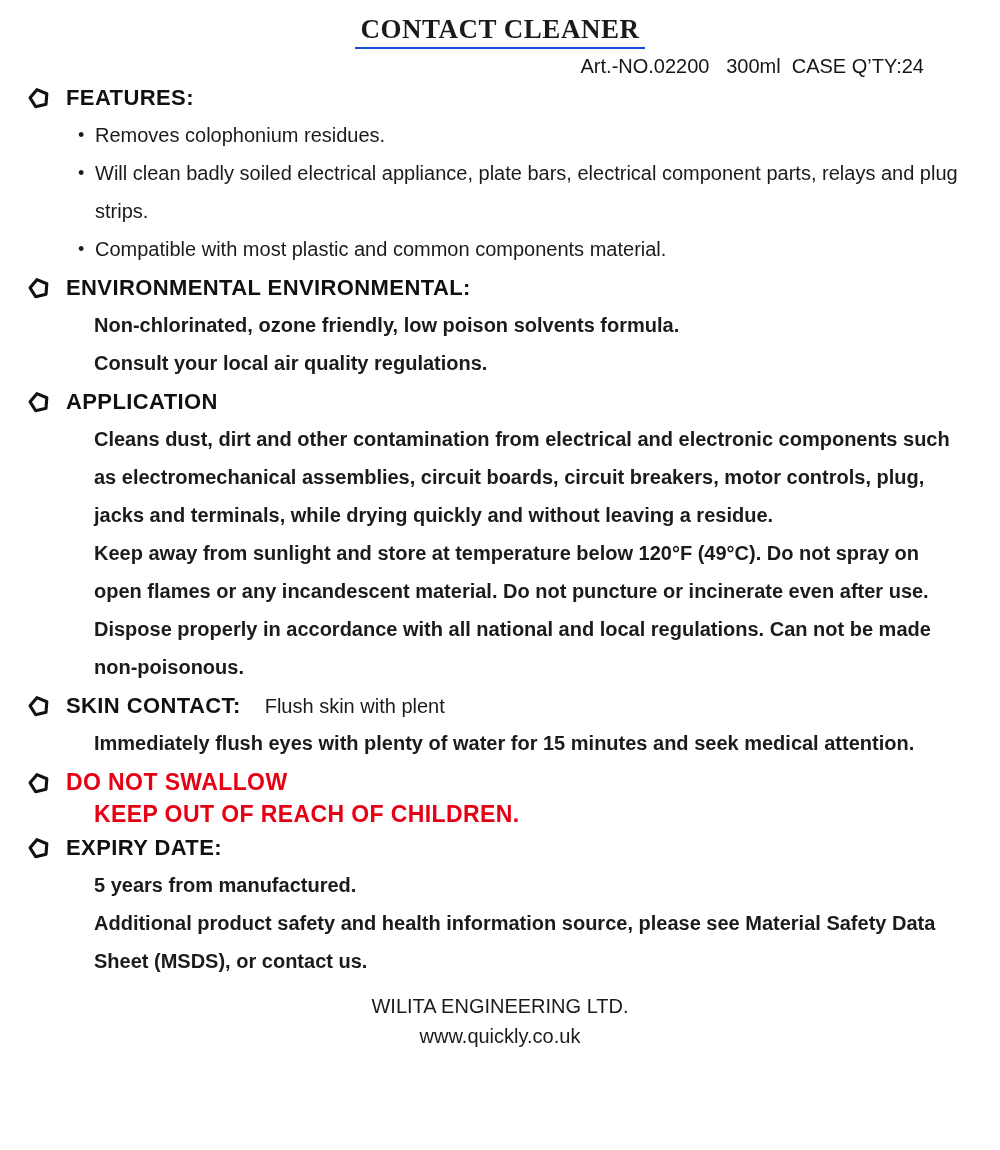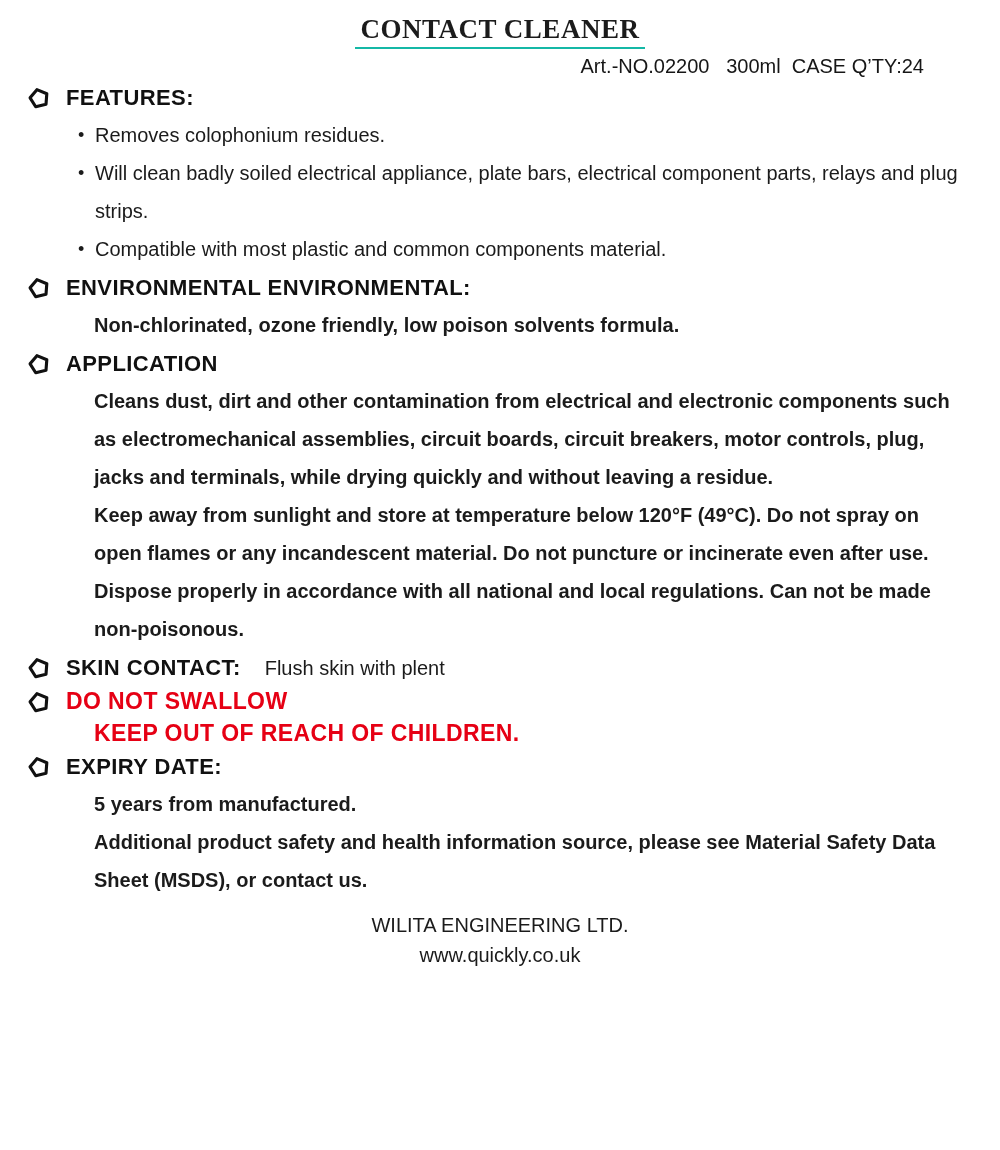--- a/index.html
+++ b/index.html
@@ -17,21 +17,21 @@
   .doc-title {
     font-family: "Liberation Serif", serif;
     font-size: 27px;
     font-weight: bold;
     text-align: center;
     margin: 4px 0 6px 0;
     letter-spacing: 0.5px;
   }
   .doc-title .underline {
     display: inline-block;
-    border-bottom: 2px solid #14b8a6;
+    border-bottom: 2px solid #1d4ed8;
     padding: 0 6px 2px 6px;
   }
   .meta-line {
     text-align: right;
     padding-right: 48px;
     font-size: 20px;
     white-space: pre;
     margin-bottom: 0;
     color: #161616;
   }
@@ -137,20 +137,21 @@
 
   <div class="section-row">
     <span class="penta-icon">
       <svg viewBox="0 0 24 24" width="22" height="22">
           <polygon points="12,2.6 21.4,9.5 17.8,20.4 6.2,20.4 2.6,9.5" fill="none" stroke="#111111" stroke-width="3.4" stroke-linejoin="round"></polygon>
         </svg>
     </span>
     <span class="heading">ENVIRONMENTAL ENVIRONMENTAL:</span>
   </div>
   <p class="body-text">Non-chlorinated, ozone friendly, low poison solvents formula.</p>
+  <p class="body-text">Consult your local air quality regulations.</p>
 
   <div class="section-row">
     <span class="penta-icon">
       <svg viewBox="0 0 24 24" width="22" height="22">
           <polygon points="12,2.6 21.4,9.5 17.8,20.4 6.2,20.4 2.6,9.5" fill="none" stroke="#111111" stroke-width="3.4" stroke-linejoin="round"></polygon>
         </svg>
     </span>
     <span class="heading">APPLICATION</span>
   </div>
   <p class="body-text">Cleans dust, dirt and other contamination from electrical and electronic components such as electromechanical assemblies, circuit boards, circuit breakers, motor controls, plug, jacks and terminals, while drying quickly and without leaving a residue.</p>
@@ -159,20 +160,21 @@
   <div class="section-row">
     <span class="penta-icon">
       <svg viewBox="0 0 24 24" width="22" height="22">
           <polygon points="12,2.6 21.4,9.5 17.8,20.4 6.2,20.4 2.6,9.5" fill="none" stroke="#111111" stroke-width="3.4" stroke-linejoin="round"></polygon>
         </svg>
     </span>
     <span class="heading">SKIN CONTACT:</span>
     <span class="heading-inline-text">Flush skin with plent</span>
   </div>
 
+  <p class="body-text">Immediately flush eyes with plenty of water for 15 minutes and seek medical attention.</p>
 
   <div class="section-row">
     <span class="penta-icon">
       <svg viewBox="0 0 24 24" width="22" height="22">
           <polygon points="12,2.6 21.4,9.5 17.8,20.4 6.2,20.4 2.6,9.5" fill="none" stroke="#111111" stroke-width="3.4" stroke-linejoin="round"></polygon>
         </svg>
     </span>
     <span class="heading warn" style="color: rgb(230, 0, 20);">DO NOT SWALLOW</span>
   </div>
   <div class="warn warn-second" style="color: rgb(230, 0, 20);">KEEP OUT OF REACH OF CHILDREN.</div>

